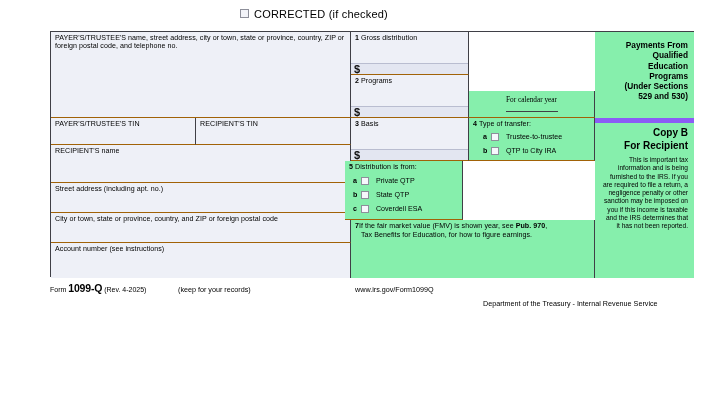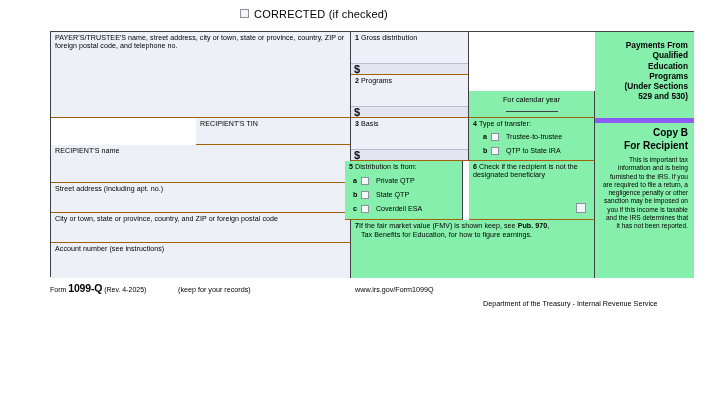--- a/index.html
+++ b/index.html
@@ -108,20 +108,23 @@
       <span class="corrected-label">CORRECTED (if checked)</span>
     </div>
   </div>
 
   <div class="form">
 
     <div class="cell br bb" style="left:0;top:0;width:300px;height:86px;">
       <div class="cap">PAYER'S/TRUSTEE'S name, street address, city or town, state or province, country, ZIP or foreign postal code, and telephone no.</div>
     </div>
 
+    <div class="cell br bb" style="left:0;top:86px;width:145px;height:27px;">
+      <div class="cap">PAYER'S/TRUSTEE'S TIN</div>
+    </div>
 
     <div class="cell br bb" style="left:145px;top:86px;width:155px;height:27px;">
       <div class="cap">RECIPIENT'S TIN</div>
     </div>
 
     <div class="cell br bb" style="left:0;top:113px;width:300px;height:38px;">
       <div class="cap">RECIPIENT'S name</div>
     </div>
 
     <div class="cell br bb" style="left:0;top:151px;width:300px;height:30px;">
@@ -179,53 +182,46 @@
         <span class="cklabel">State QTP</span>
       </div>
       <div class="ckrow" style="left:8px;top:44px;">
         <span class="ckletter">c</span>
         <span class="ckbox"></span>
         <span class="cklabel">Coverdell ESA</span>
       </div>
     </div>
 
 
-    <div class="cell white br bb" style="left:418px;top:59px;width:126px;height:27px;padding-top:4px;">
+    <div class="cell white br bb" style="left:418px;top:59px;width:126px;height:27px;padding-top:4px;font-family:Liberation Serif, serif;">
       <div class="calyr">For calendar year</div>
       <div class="calline"></div>
     </div>
 
     <div class="cell white br bb" style="left:418px;top:86px;width:126px;height:43px;">
       <div class="cap">
         <span class="num">4</span>
         <span>Type of transfer:</span>
       </div>
       <div class="ckrow" style="left:14px;top:15px;">
         <span class="ckletter">a</span>
         <span class="ckbox"></span>
         <span class="cklabel">Trustee-to-trustee</span>
       </div>
       <div class="ckrow" style="left:14px;top:29px;">
         <span class="ckletter">b</span>
         <span class="ckbox"></span>
-        <span class="cklabel">QTP to State IRA</span>
-      </div>
-    </div>
-
-    <div class="cell white br bb" style="left:418px;top:129px;width:126px;height:59px;">
-      <div class="cap">
-        <span class="num">6</span>
-        <span>Check if the recipient is not the designated beneficiary</span>
-      </div>
-      <span class="cbox" style="position:absolute;right:8px;bottom:6px;width:10px;height:10px;"></span>
-    </div>
+        <span class="cklabel">QTP to City IRA</span>
+      </div>
+    </div>
+
 
     <div class="cell white br" style="left:300px;top:188px;width:244px;height:58px;">
       <div class="cap b7txt">
-        <span class="num">7</span><span>If the fair market value (FMV) is shown keep, see </span><b>Pub. 970</b><span>,</span><br>
+        <span class="num">7</span><span>If the fair market value (FMV) is shown year, see </span><b>Pub. 970</b><span>,</span><br>
         <span style="display:inline-block;padding-left:6px;">Tax Benefits for Education, for how to figure earnings.</span>
       </div>
     </div>
 
     <div class="cell white" style="left:544px;top:0;width:99px;height:86px;">
       <div class="rhead" style="top:8px;left:4px;">
         <div>Payments From</div>
         <div>Qualified</div>
         <div>Education</div>
         <div>Programs</div>

